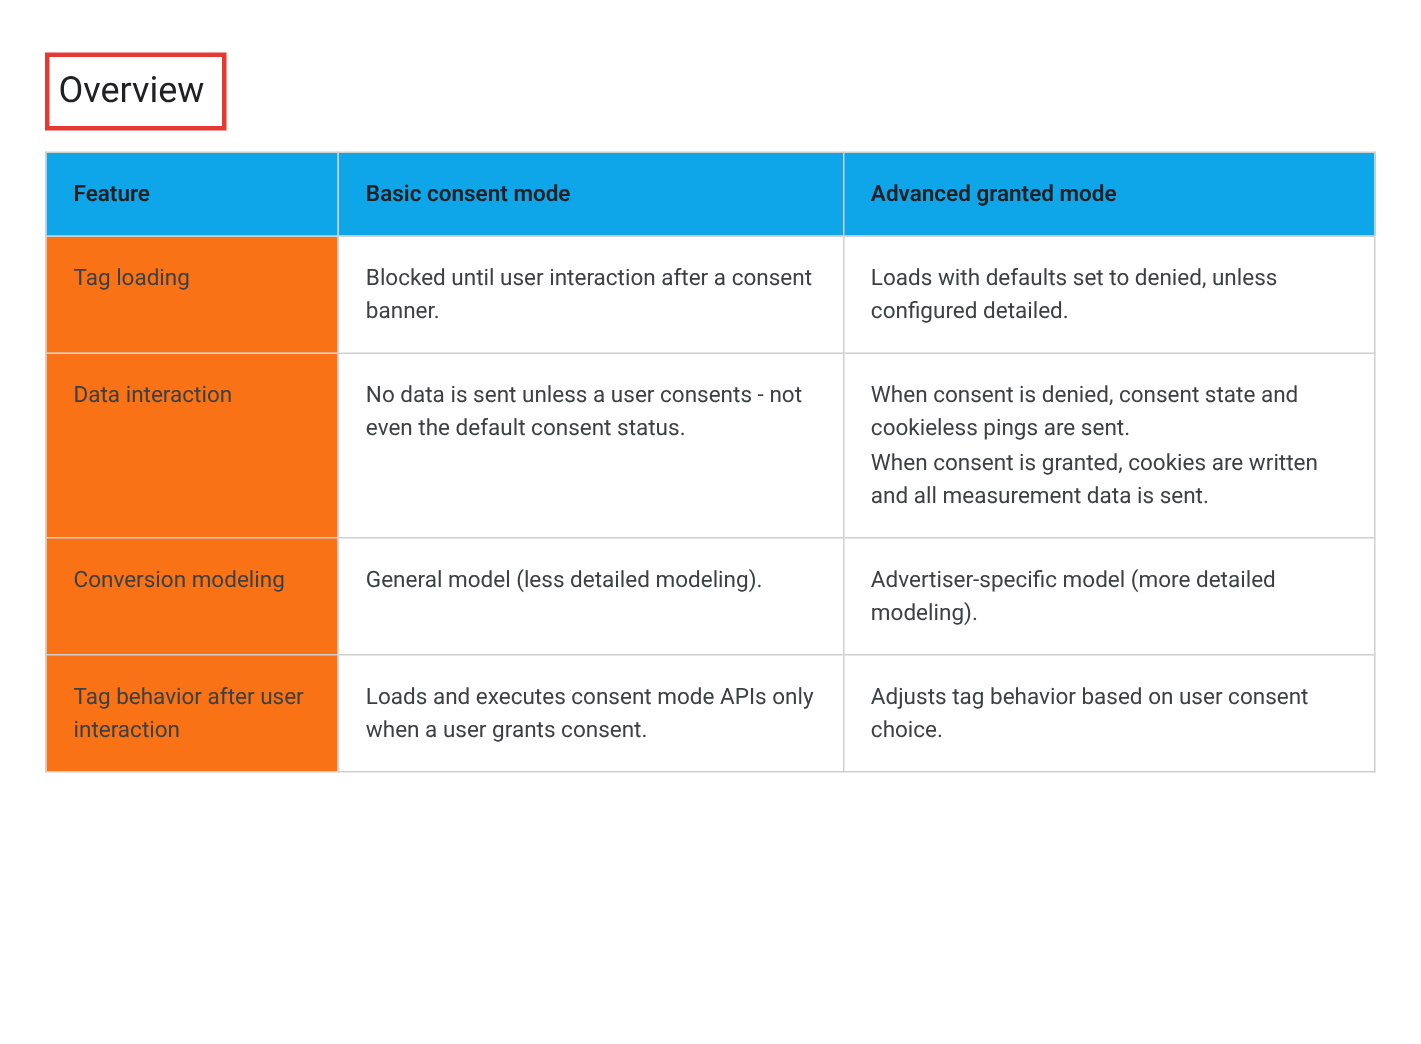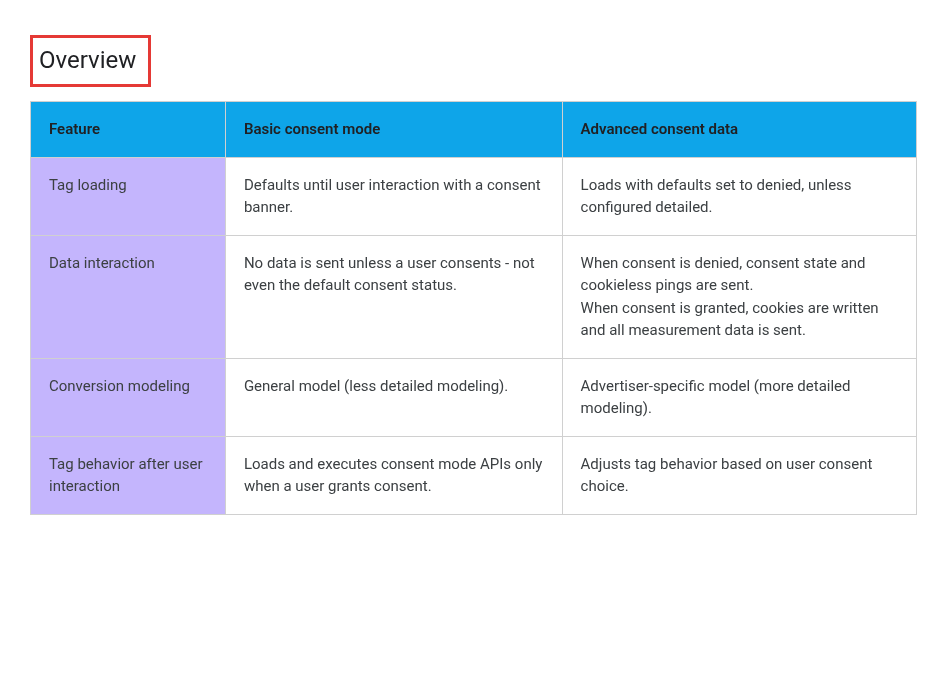--- a/index.html
+++ b/index.html
@@ -37,21 +37,21 @@
       background: #0ea5e9;
       font-weight: 600;
       color: #202124;
       font-size: 15px;
     }
     td {
       color: #3c4043;
       white-space: pre-line;
     }
     td:first-child {
-      background: #c4b5fd;
+      background: #f97316;
     }
     col.feature { width: 22%; }
     col.basic   { width: 38%; }
     col.adv     { width: 40%; }
   </style>
 </head>
 <body>
 
 
 
@@ -60,27 +60,27 @@
 <table>
   <colgroup>
     <col class="feature">
     <col class="basic">
     <col class="adv">
   </colgroup>
   <thead>
     <tr>
       <th>Feature</th>
       <th>Basic consent mode</th>
-      <th>Advanced consent data</th>
+      <th>Advanced granted mode</th>
     </tr>
   </thead>
   <tbody>
     <tr>
       <td>Tag loading</td>
-      <td>Defaults until user interaction with a consent banner.</td>
+      <td>Blocked until user interaction after a consent banner.</td>
       <td>Loads with defaults set to denied, unless configured detailed.</td>
     </tr>
     <tr>
       <td>Data interaction</td>
       <td>No data is sent unless a user consents -  not even the default consent status.</td>
       <td>When consent is denied, consent state and cookieless pings are sent.
 When consent is granted, cookies are written and all measurement data is sent.</td>
     </tr>
     <tr>
       <td>Conversion modeling</td>

